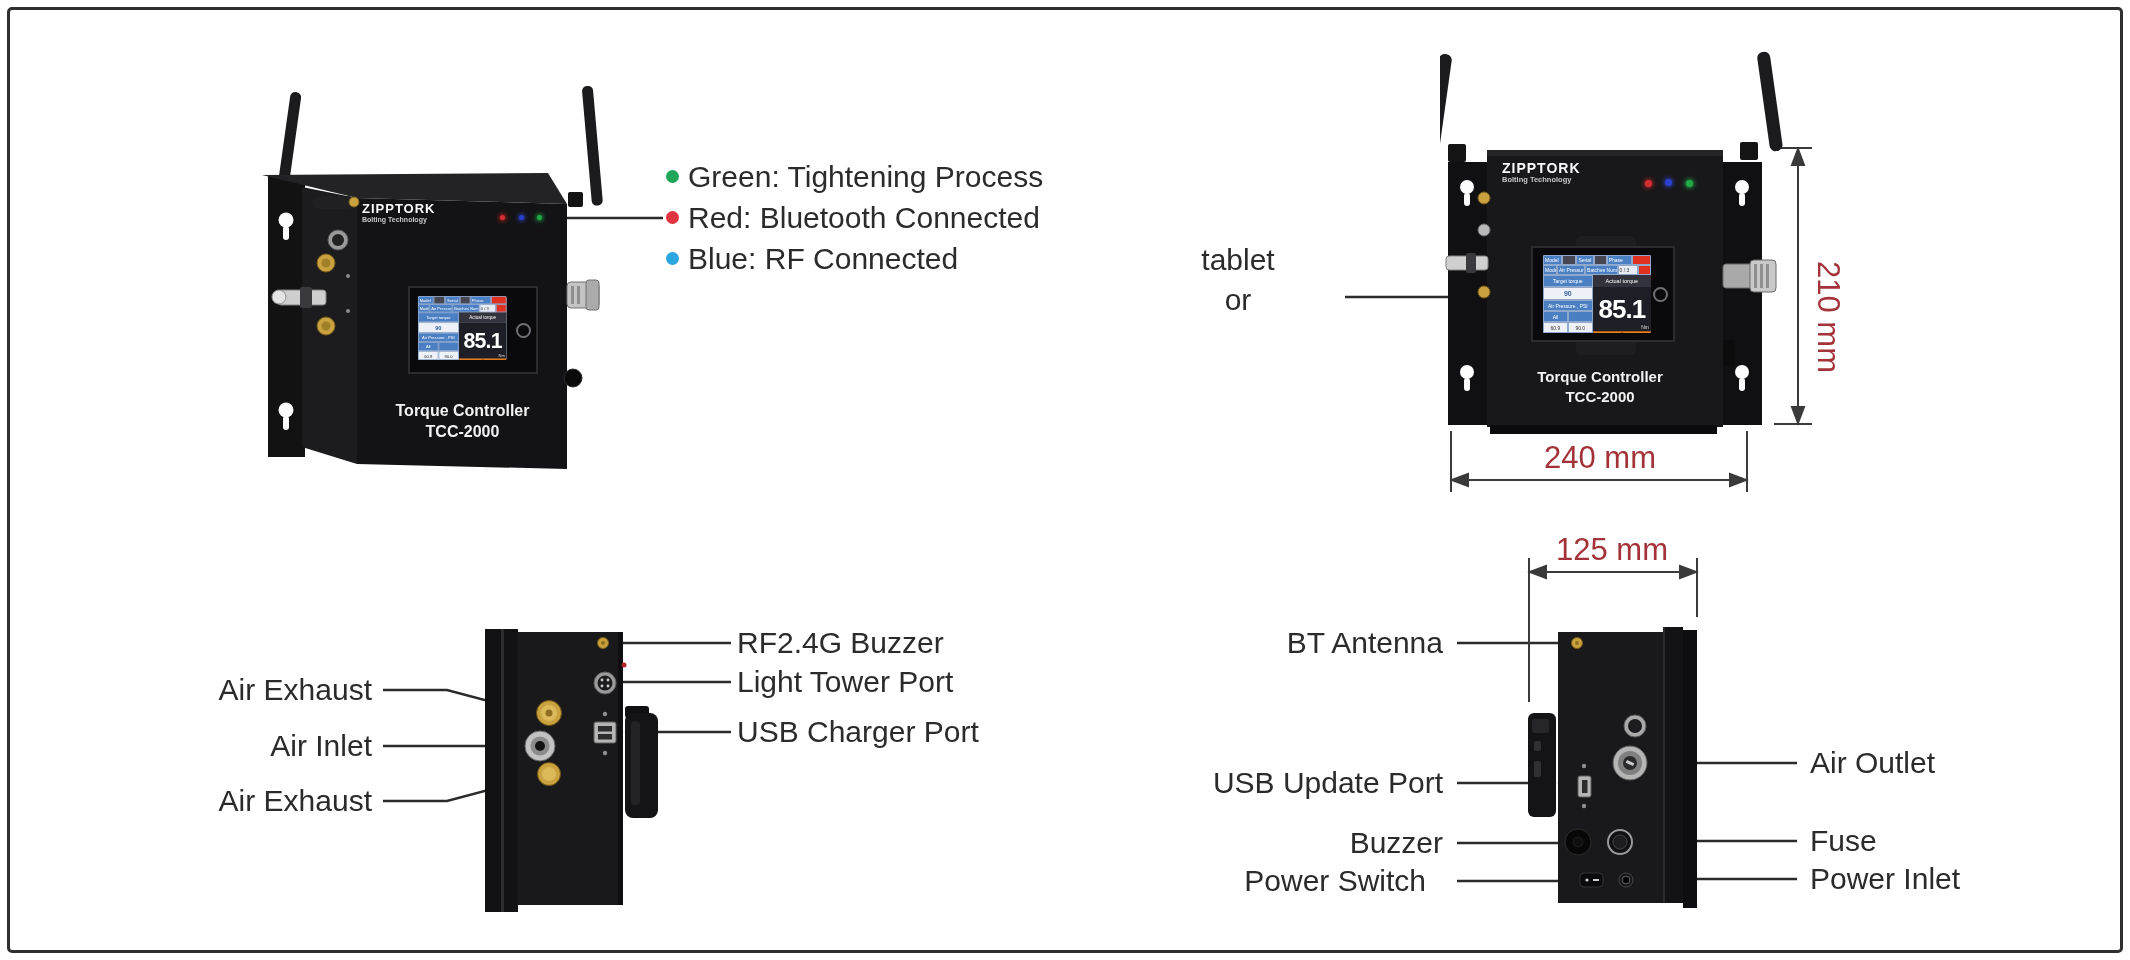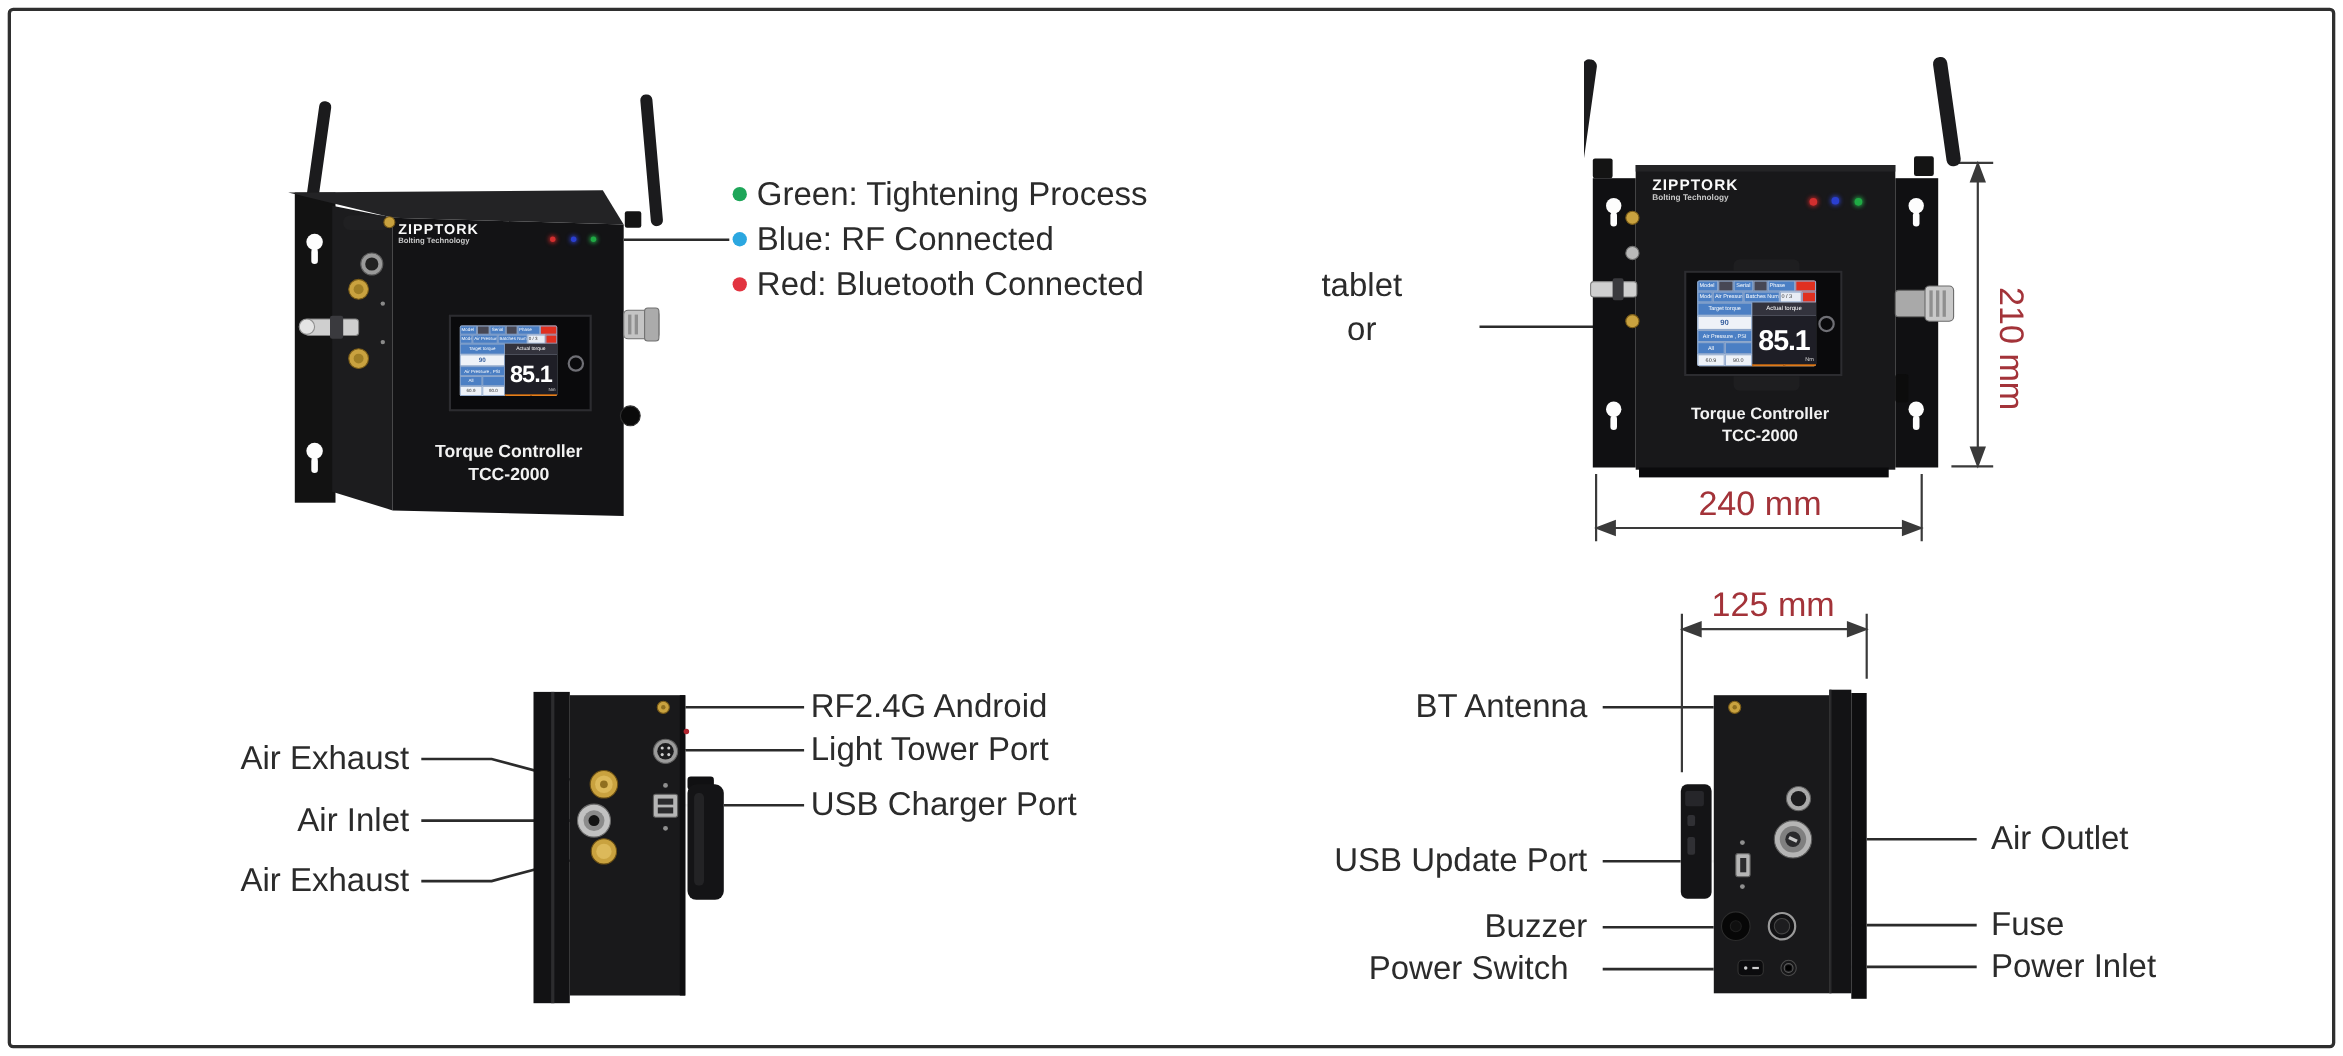--- a/index.html
+++ b/index.html
@@ -143,42 +143,42 @@
       <polygon points="1696,572 1680,566 1680,578"></polygon>
     </g>
   </svg>
 
   <div class="legend">
     <div class="legend-row">
       <span class="dot dot-green"></span>
       <span class="txt">Green: Tightening Process</span>
     </div>
     <div class="legend-row">
+      <span class="dot dot-red"></span>
+      <span class="txt">Red: Bluetooth Connected</span>
+    </div>
+    <div class="legend-row">
       <span class="dot dot-blue"></span>
       <span class="txt">Blue: RF Connected</span>
-    </div>
-    <div class="legend-row">
-      <span class="dot dot-red"></span>
-      <span class="txt">Red: Bluetooth Connected</span>
     </div>
   </div>
 
   <div class="android">
     <div>tablet</div>
     <div>or</div>
   </div>
 
   <div class="dim" style="left:1500px;top:441px;width:200px;">240 mm</div>
   <div class="dim vert" style="left:1811px;top:232px;height:170px;">210 mm</div>
   <div class="dim" style="left:1512px;top:533px;width:200px;">125 mm</div>
 
   <div class="lbl r" style="right:1758px;top:675px;">Air Exhaust</div>
   <div class="lbl r" style="right:1758px;top:731px;">Air Inlet</div>
   <div class="lbl r" style="right:1758px;top:786px;">Air Exhaust</div>
-  <div class="lbl" style="left:737px;top:628px;">RF2.4G Android</div>
+  <div class="lbl" style="left:737px;top:628px;">RF2.4G Buzzer</div>
   <div class="lbl" style="left:737px;top:667px;">Light Tower Port</div>
   <div class="lbl" style="left:737px;top:717px;">USB Charger Port</div>
 
   <div class="lbl r" style="right:687px;top:628px;">BT Antenna</div>
   <div class="lbl r" style="right:687px;top:768px;">USB Update Port</div>
   <div class="lbl r" style="right:687px;top:828px;">Buzzer</div>
   <div class="lbl r" style="right:704px;top:866px;">Power Switch</div>
   <div class="lbl" style="left:1810px;top:748px;">Air Outlet</div>
   <div class="lbl" style="left:1810px;top:826px;">Fuse</div>
   <div class="lbl" style="left:1810px;top:864px;">Power Inlet</div>

